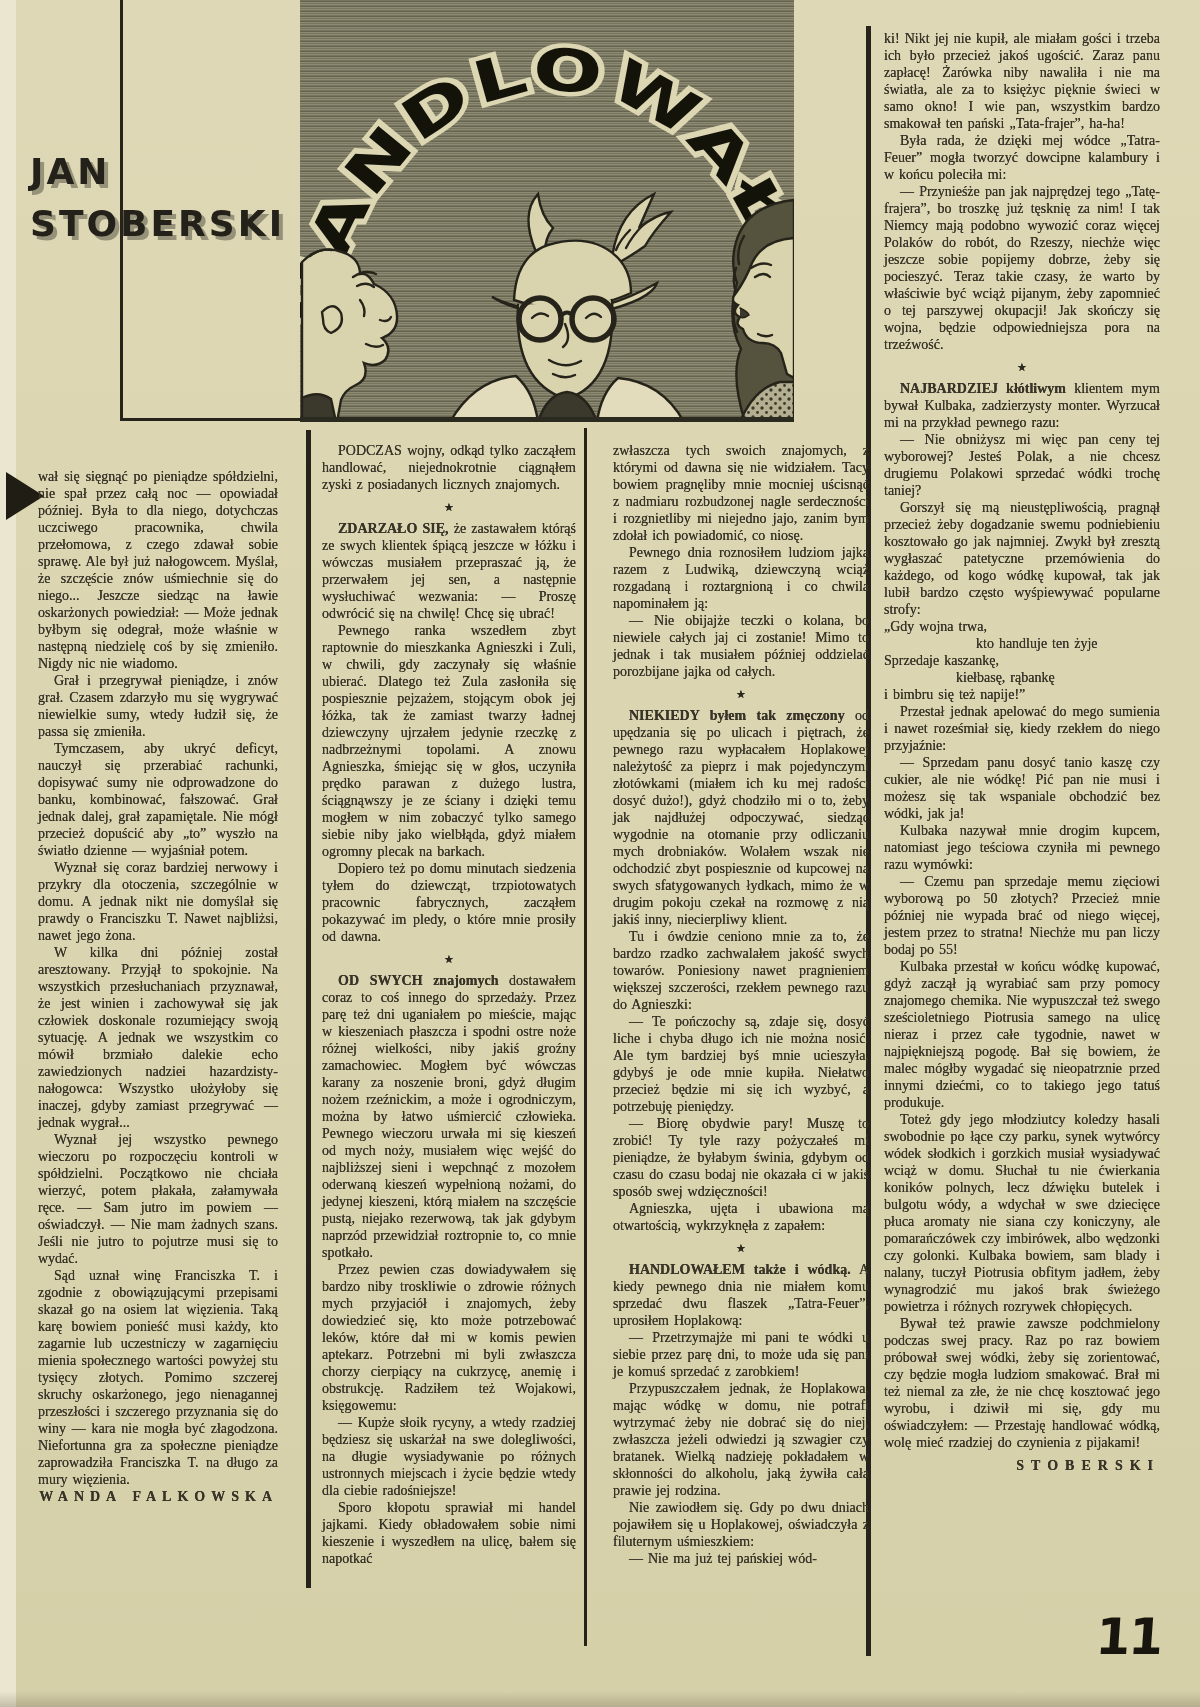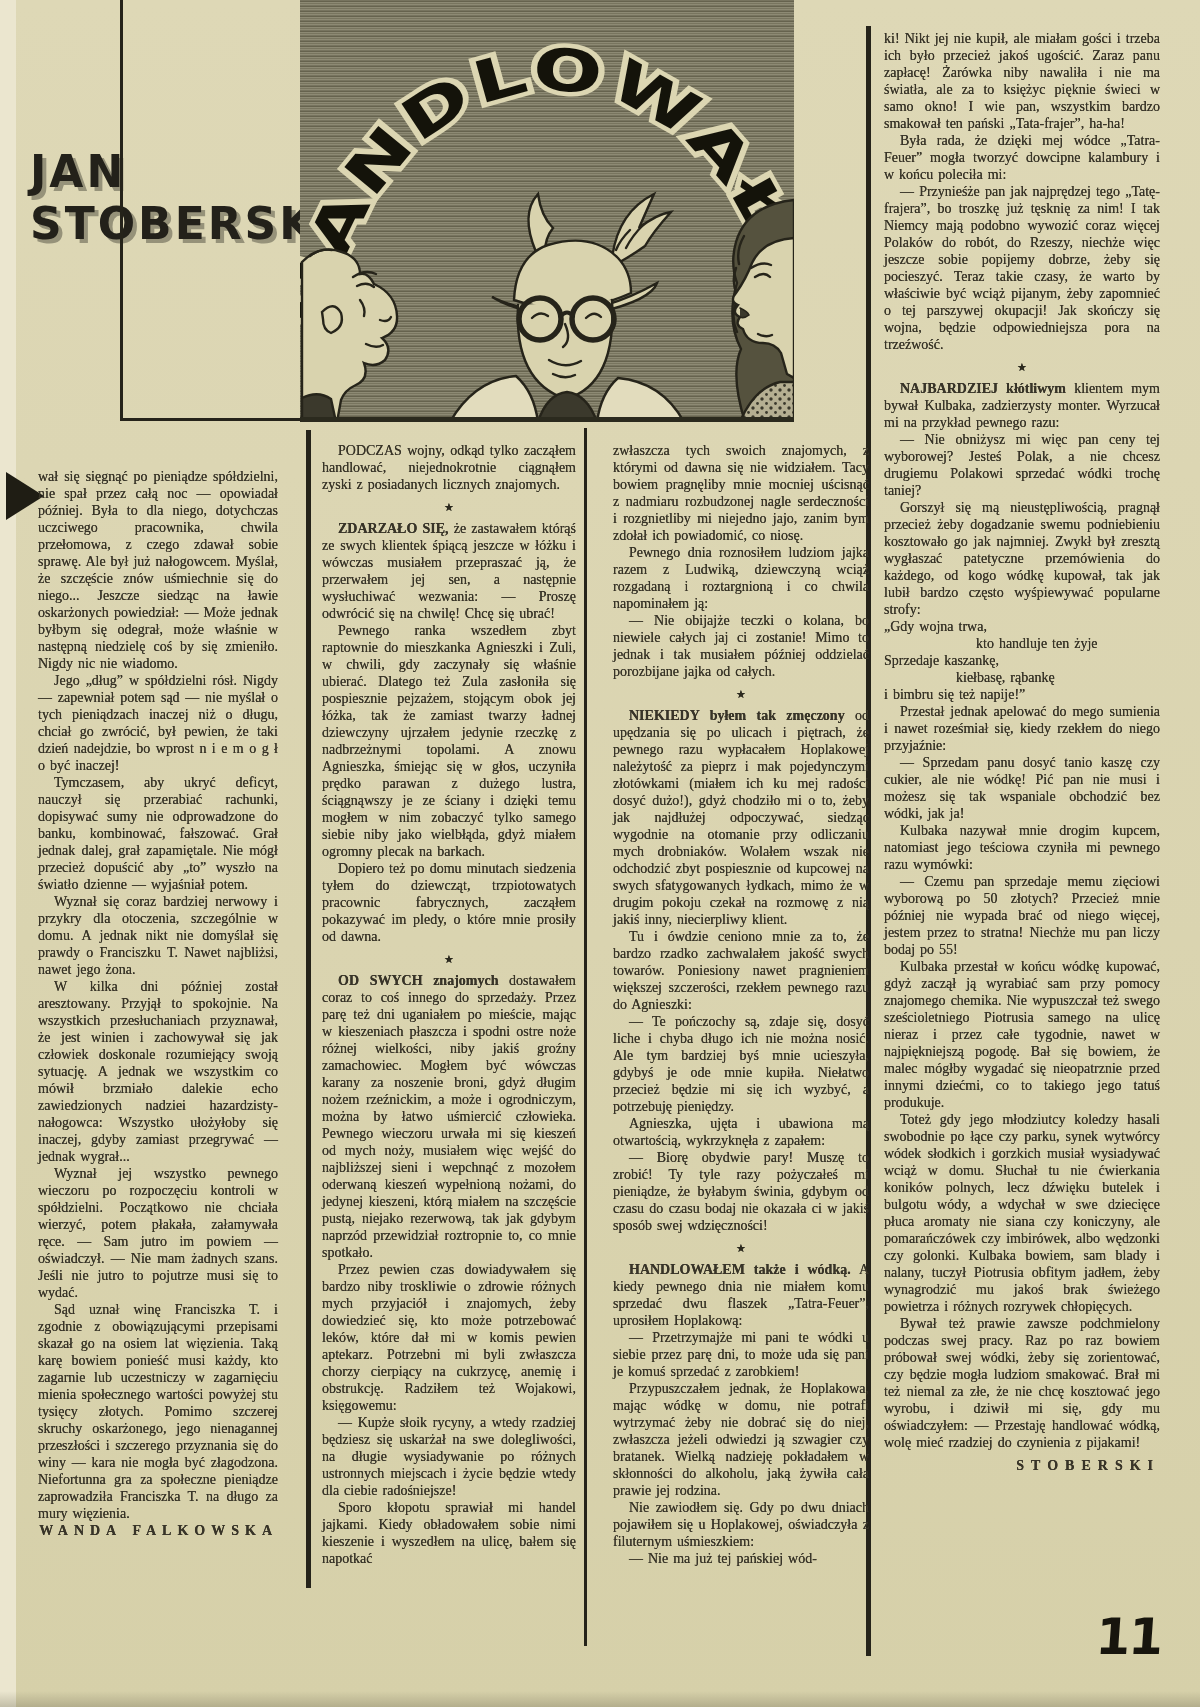--- a/index.html
+++ b/index.html
@@ -3,21 +3,21 @@
 <meta charset="utf-8">
 <style>
   html,body{margin:0;padding:0;background:#6b6657;}
   .page{position:relative;width:1200px;height:1707px;overflow:hidden;
     background:linear-gradient(180deg,#ded8b6 0%,#dad4b0 55%,#d6d0a9 100%);
     font-family:"Liberation Serif", serif;color:#383428;}
   .page::after{content:"";position:absolute;left:0;right:0;bottom:0;height:16px;
     background:linear-gradient(180deg,rgba(90,86,66,0) 0%,rgba(90,86,66,.28) 100%);pointer-events:none;}
   .edge-strip{position:absolute;left:0;top:0;width:16px;height:1707px;background:#ebe6cf;}
   .masthead{position:absolute;left:30px;top:146px;font-family:"DejaVu Sans", sans-serif;
-    font-weight:bold;font-size:44px;line-height:52px;letter-spacing:3px;color:#23211a;
+    font-weight:bold;font-size:36px;line-height:52px;letter-spacing:3px;color:#23211a;
     text-shadow:4px 4px 0 rgba(35,33,26,.38);}
   .vrule{position:absolute;background:#25231a;}
   .hrule{position:absolute;background:#25231a;}
   .frame-v{left:120px;top:0;width:3px;height:421px;}
   .frame-h{left:120px;top:418px;width:184px;height:3px;}
   .rule1{left:306px;top:430px;width:5px;height:1158px;}
   .rule2{left:584px;top:428px;width:3px;height:1218px;}
   .rule3{left:866px;top:26px;width:5px;height:1630px;}
   .illustration{position:absolute;left:300px;top:0;width:494px;height:422px;display:block;}
   .arrow{position:absolute;left:6px;top:472px;width:0;height:0;
@@ -118,21 +118,21 @@
       <path d="M 458 334 q 8 4 14 1"></path>
       <path d="M 440 422 Q 454 388 480 382 L 494 382 L 494 422 Z" fill="url(#dotp)"></path>
     </g>
     <rect x="0" y="417" width="494" height="5" fill="#2b2a1e"></rect>
   </svg>
 
   <div class="arrow"></div>
 
   <div class="col col1">
     <p class="noindent">wał się sięgnąć po pieniądze spółdzielni, nie spał przez całą noc — opowiadał później. Była to dla niego, dotychczas uczciwego pracownika, chwila przełomowa, z czego zdawał sobie sprawę. Ale był już nałogowcem. Myślał, że szczęście znów uśmiechnie się do niego... Jeszcze siedząc na ławie oskarżonych powiedział: — Może jednak byłbym się odegrał, może właśnie w następną niedzielę coś by się zmieniło. Nigdy nic nie wiadomo.</p>
-    <p>Jego „dług” w spółdzielni rósł. Nigdy — zapewniał potem sąd — nie myślał o tych pieniądzach inaczej niż o długu, chciał go zwrócić, był pewien, że taki dzień nadejdzie, bo wprost n i e  m o g ł o być inaczej!</p>
+    <p>Grał i przegrywał pieniądze, i znów grał. Czasem zdarzyło mu się wygrywać niewielkie sumy, wtedy łudził się, że passa się zmieniła.</p>
     <p>Tymczasem, aby ukryć deficyt, nauczył się przerabiać rachunki, dopisywać sumy nie odprowadzone do banku, kombinować, fałszować. Grał jednak dalej, grał zapamiętale. Nie mógł przecież dopuścić aby „to” wyszło na światło dzienne — wyjaśniał potem.</p>
     <p>Wyznał się coraz bardziej nerwowy i przykry dla otoczenia, szczególnie w domu. A jednak nikt nie domyślał się prawdy o Franciszku T. Nawet najbliżsi, nawet jego żona.</p>
     <p>W kilka dni później został aresztowany. Przyjął to spokojnie. Na wszystkich przesłuchaniach przyznawał, że jest winien i zachowywał się jak człowiek doskonale rozumiejący swoją sytuację. A jednak we wszystkim co mówił brzmiało dalekie echo zawiedzionych nadziei hazardzisty-nałogowca: Wszystko ułożyłoby się inaczej, gdyby zamiast przegrywać — jednak wygrał...</p>
     <p>Wyznał jej wszystko pewnego wieczoru po rozpoczęciu kontroli w spółdzielni. Początkowo nie chciała wierzyć, potem płakała, załamywała ręce. — Sam jutro im powiem — oświadczył. — Nie mam żadnych szans. Jeśli nie jutro to pojutrze musi się to wydać.</p>
     <p>Sąd uznał winę Franciszka T. i zgodnie z obowiązującymi przepisami skazał go na osiem lat więzienia. Taką karę bowiem ponieść musi każdy, kto zagarnie lub uczestniczy w zagarnięciu mienia społecznego wartości powyżej stu tysięcy złotych. Pomimo szczerej skruchy oskarżonego, jego nienagannej przeszłości i szczerego przyznania się do winy — kara nie mogła być złagodzona. Niefortunna gra za społeczne pieniądze zaprowadziła Franciszka T. na długo za mury więzienia.</p>
     <div class="byline">WANDA FALKOWSKA</div>
   </div>
 
   <div class="vrule rule1"></div>
   <div class="vrule rule2"></div>
@@ -152,22 +152,22 @@
   </div>
 
   <div class="col col3">
     <p class="noindent">zwłaszcza tych swoich znajomych, z którymi od dawna się nie widziałem. Tacy bowiem pragnęliby mnie mocniej uścisnąć z nadmiaru rozbudzonej nagle serdeczności i rozgnietliby mi niejedno jajo, zanim bym zdołał ich powiadomić, co niosę.</p>
     <p>Pewnego dnia roznosiłem ludziom jajka razem z Ludwiką, dziewczyną wciąż rozgadaną i roztargnioną i co chwila napominałem ją:</p>
     <p>— Nie obijajże teczki o kolana, bo niewiele całych jaj ci zostanie! Mimo to jednak i tak musiałem później oddzielać porozbijane jajka od całych.</p>
     <div class="star">★</div>
     <p><span class="lead">NIEKIEDY byłem tak zmęczony</span><span> od upędzania się po ulicach i piętrach, że pewnego razu wypłacałem Hoplakowej należytość za pieprz i mak pojedynczymi złotówkami (miałem ich ku mej radości dosyć dużo!), gdyż chodziło mi o to, żeby jak najdłużej odpoczywać, siedząc wygodnie na otomanie przy odliczaniu mych drobniaków. Wolałem wszak nie odchodzić zbyt pospiesznie od kupcowej na swych sfatygowanych łydkach, mimo że w drugim pokoju czekał na rozmowę z nią jakiś inny, niecierpliwy klient.</span></p>
     <p>Tu i ówdzie ceniono mnie za to, że bardzo rzadko zachwalałem jakość swych towarów. Poniesiony nawet pragnieniem większej szczerości, rzekłem pewnego razu do Agnieszki:</p>
     <p>— Te pończochy są, zdaje się, dosyć liche i chyba długo ich nie można nosić. Ale tym bardziej byś mnie ucieszyła, gdybyś je ode mnie kupiła. Niełatwo przecież będzie mi się ich wyzbyć, a potrzebuję pieniędzy.</p>
+    <p>— Biorę obydwie pary! Muszę to zrobić! Ty tyle razy pożyczałeś mi pieniądze, że byłabym świnia, gdybym od czasu do czasu bodaj nie okazała ci w jakiś sposób swej wdzięczności!</p>
     <p>Agnieszka, ujęta i ubawiona mą otwartością, wykrzyknęła z zapałem:</p>
-    <p>— Biorę obydwie pary! Muszę to zrobić! Ty tyle razy pożyczałeś mi pieniądze, że byłabym świnia, gdybym od czasu do czasu bodaj nie okazała ci w jakiś sposób swej wdzięczności!</p>
     <div class="star">★</div>
     <p><span class="lead">HANDLOWAŁEM także i wódką.</span><span> A kiedy pewnego dnia nie miałem komu sprzedać dwu flaszek „Tatra-Feuer”, uprosiłem Hoplakową:</span></p>
     <p>— Przetrzymajże mi pani te wódki u siebie przez parę dni, to może uda się pani je komuś sprzedać z zarobkiem!</p>
     <p>Przypuszczałem jednak, że Hoplakowa, mając wódkę w domu, nie potrafi wytrzymać żeby nie dobrać się do niej, zwłaszcza jeżeli odwiedzi ją szwagier czy bratanek. Wielką nadzieję pokładałem w skłonności do alkoholu, jaką żywiła cała prawie jej rodzina.</p>
     <p>Nie zawiodłem się. Gdy po dwu dniach pojawiłem się u Hoplakowej, oświadczyła z filuternym uśmieszkiem:</p>
     <p>— Nie ma już tej pańskiej wód-</p>
   </div>
 
   <div class="col col4">
     <p class="noindent">ki! Nikt jej nie kupił, ale miałam gości i trzeba ich było przecież jakoś ugościć. Zaraz panu zapłacę! Żarówka niby nawaliła i nie ma światła, ale za to księżyc pięknie świeci w samo okno! I wie pan, wszystkim bardzo smakował ten pański „Tata-frajer”, ha-ha!</p>

